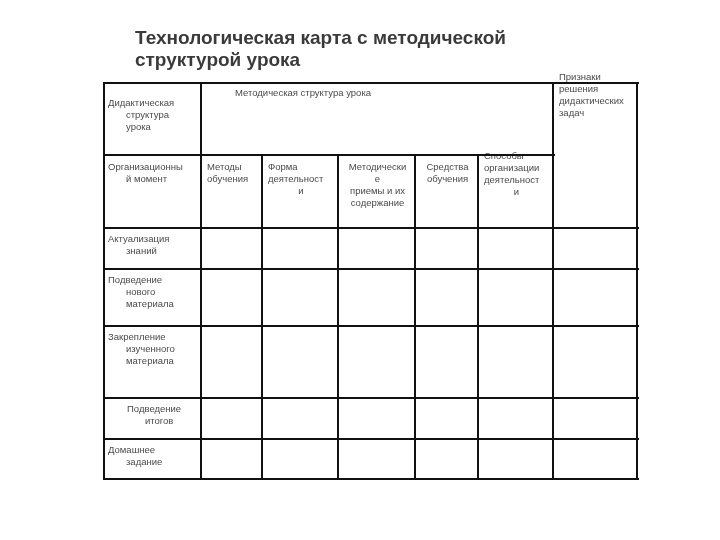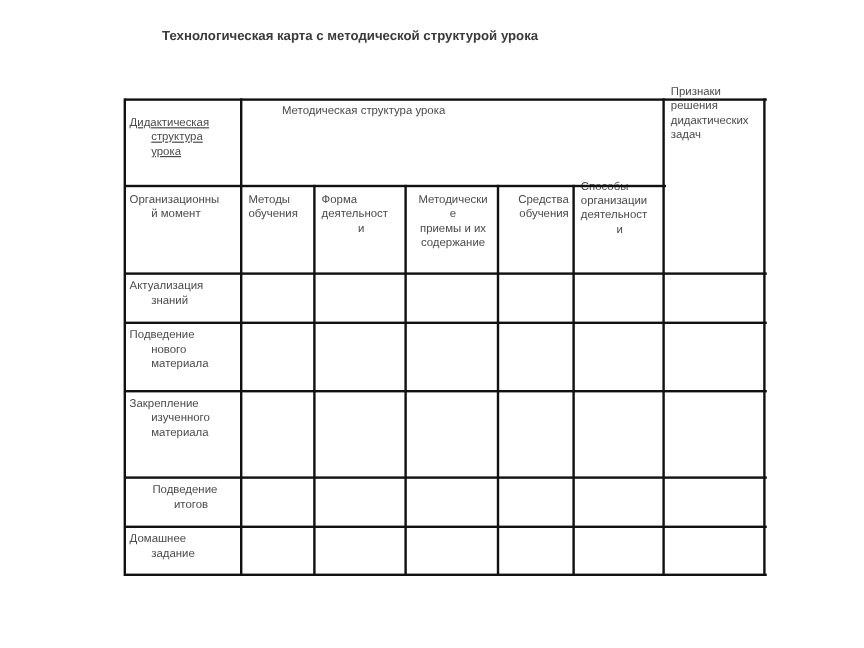--- a/index.html
+++ b/index.html
@@ -1,34 +1,34 @@
 <!DOCTYPE html>
 <html><head>
 <meta charset="utf-8">
 <style>
   html, body { margin: 0; padding: 0; background: #ffffff; }
   body { width: 720px; height: 540px; position: relative; overflow: hidden;
          font-family: "Liberation Sans", sans-serif; color: #333; }
-  .title { position: absolute; left: 135px; top: 19px; width: 480px;
-           font-size: 11px; font-weight: bold; line-height: 22px; color: #3a3a3a; }
+  .title { position: absolute; left: 135px; top: 27px; width: 480px;
+           font-size: 19px; font-weight: bold; line-height: 22px; color: #3a3a3a; }
   .cell { position: absolute; box-sizing: border-box; font-size: 9.5px;
           line-height: 12px; color: #4a4a4a; padding: 4px 4px; }
   .line-h { position: absolute; height: 2px; background: #111; }
   .line-v { position: absolute; width: 2px; background: #111; }
   .ind { display: block; padding-left: 18px; }
   .c { text-align: center; }
 </style>
 </head>
 <body>
 
 <div class="title">Технологическая карта с методической структурой урока</div>
 
 <div>
 
-  <div class="cell" style="left:104px;top:83px;width:97px;height:72px;padding-top:14px;text-decoration:underline;">
+  <div class="cell" style="left:104px;top:83px;width:97px;height:72px;padding-top:14px;">
     <span>Дидактическая</span>
     <span class="ind">структура</span>
     <span class="ind">урока</span>
   </div>
   <div class="cell" style="left:203px;top:83px;width:350px;height:72px;margin-left:28px;">Методическая структура урока</div>
   <div class="cell" style="left:555px;top:67px;width:82px;height:112px;">
     <span style="display:block">Признаки</span>
     <span style="display:block">решения</span>
     <span style="display:block">дидактических</span>
     <span style="display:block">задач</span>
@@ -42,21 +42,21 @@
     <span style="display:block">Форма</span>
     <span style="display:block">деятельност</span>
     <span style="display:block" class="c">и</span>
   </div>
   <div class="cell c" style="left:340px;top:157px;width:75px;height:70px;">
     <span style="display:block">Методически</span>
     <span style="display:block">е</span>
     <span style="display:block">приемы и их</span>
     <span style="display:block">содержание</span>
   </div>
-  <div class="cell c" style="left:417px;top:157px;width:61px;height:70px;text-align:right;">
+  <div class="cell c" style="left:417px;top:157px;width:61px;height:70px;">
     <span style="display:block">Средства</span>
     <span style="display:block">обучения</span>
   </div>
   <div class="cell" style="left:480px;top:146px;width:73px;height:70px;">
     <span style="display:block">Способы</span>
     <span style="display:block">организации</span>
     <span style="display:block">деятельност</span>
     <span style="display:block" class="c">и</span>
   </div>
 

